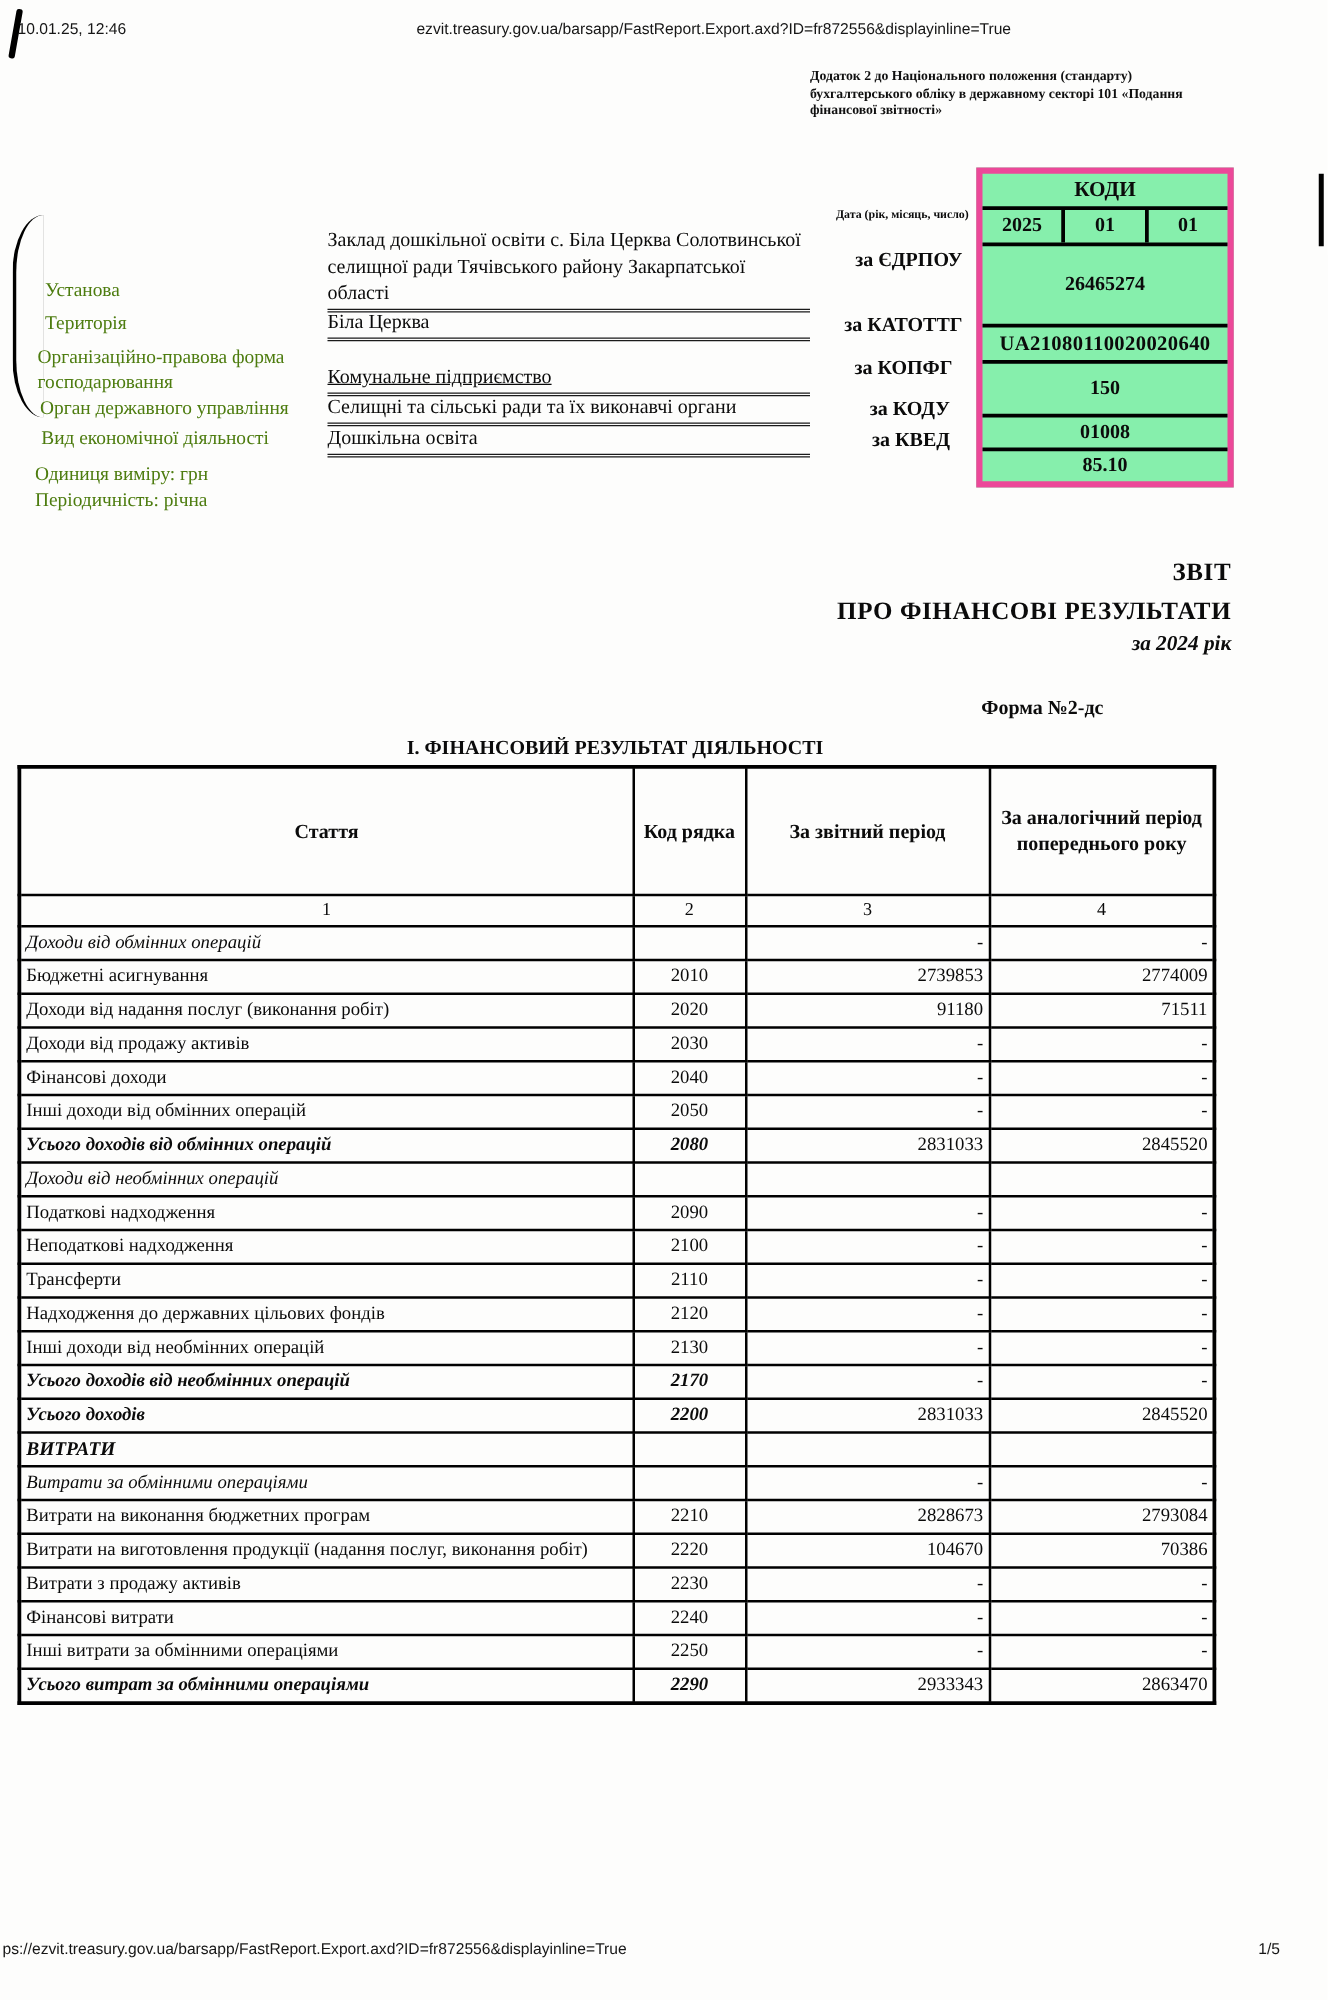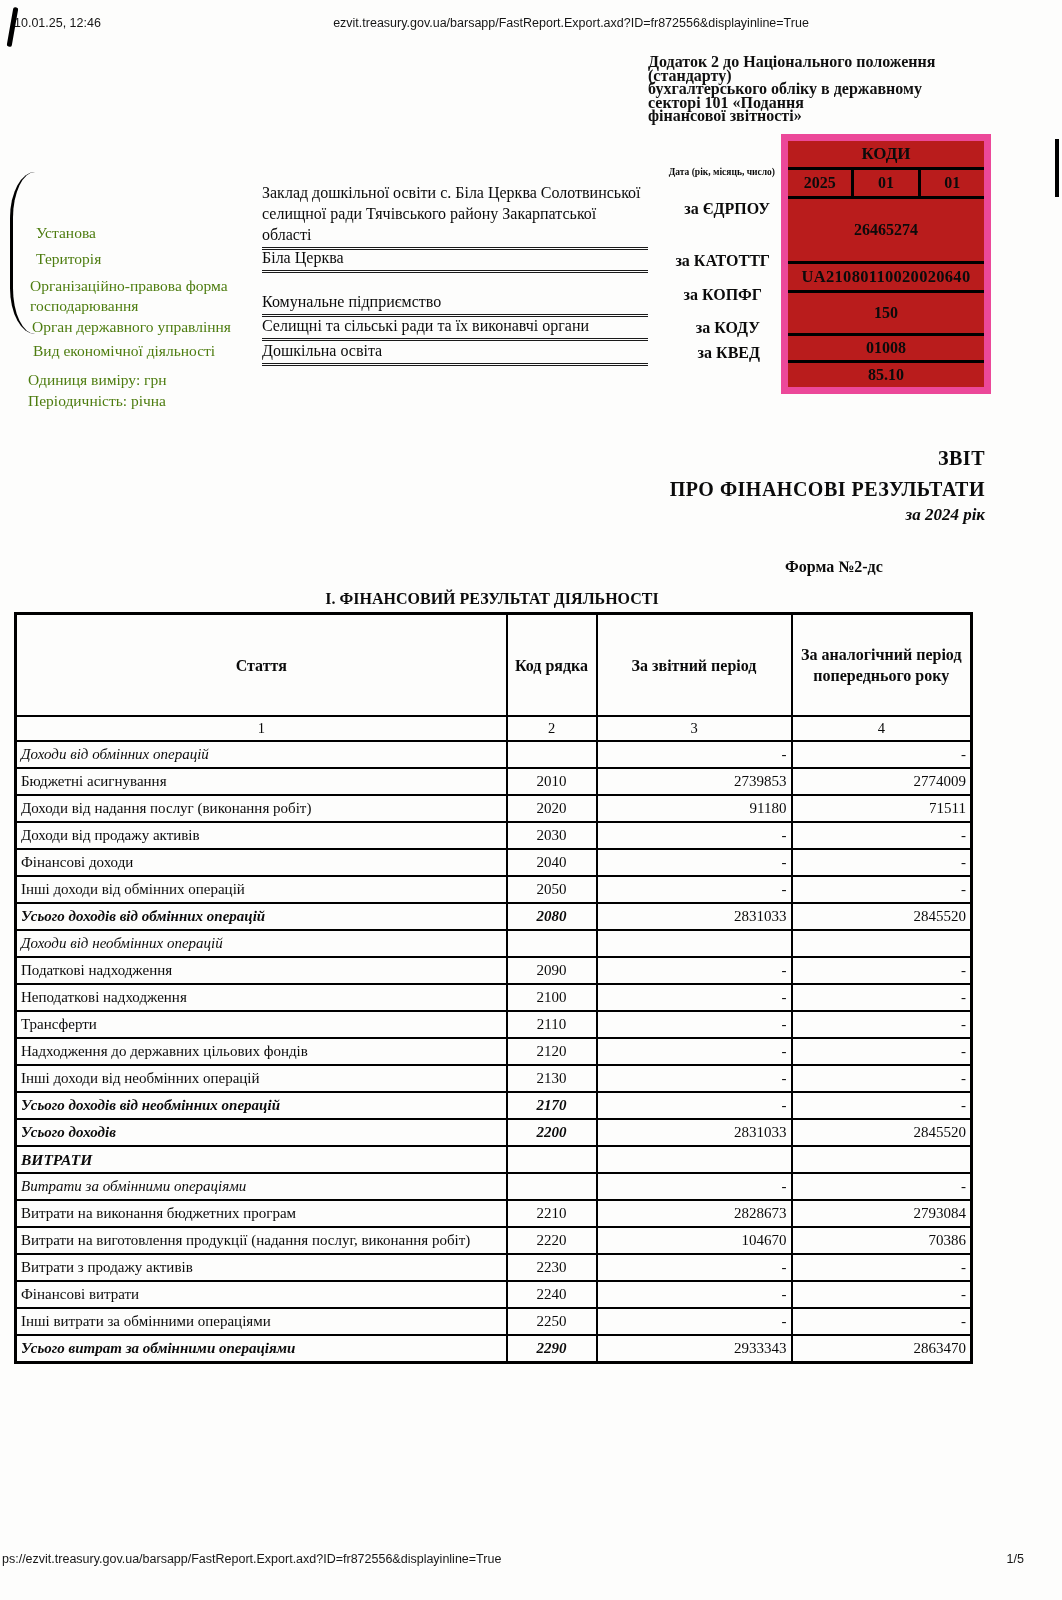--- a/index.html
+++ b/index.html
@@ -13,24 +13,24 @@
   .ftr-url{left:2px;top:1552px;}
   .ftr-page{right:38px;top:1552px;}
 
   
   .artifact{position:absolute;background:#000;}
   .a-corner{left:10px;top:7px;width:5px;height:40px;transform:rotate(10deg);border-radius:2px;}
   .a-arc{left:10px;top:172px;width:22px;height:162px;background:transparent;border-left:3px solid #000;border-radius:60px 0 0 60px / 110px 0 0 110px;}
   .a-rightbar{left:1055px;top:139px;width:4px;height:58px;}
 
   
-  .appendix{position:absolute;left:648px;top:55px;width:320px;font-size:16px;font-weight:700;line-height:13.5px;color:#101010;}
-
-  
-  .codes{position:absolute;left:781px;top:134px;width:196px;border:7px solid #ec4899;background:#b91c1c;}
+  .appendix{position:absolute;left:648px;top:55px;width:320px;font-size:11px;font-weight:700;line-height:13.5px;color:#101010;}
+
+  
+  .codes{position:absolute;left:781px;top:134px;width:196px;border:5px solid #ec4899;background:#86efac;}
   .codes-title{height:26px;line-height:26px;text-align:center;font-weight:700;font-size:17px;}
   .codes-daterow{display:flex;border-top:3px solid #000;height:26px;}
   .codes-daterow .dcell{flex:1;text-align:center;line-height:26px;font-weight:700;font-size:16px;border-right:3px solid #000;}
   .codes-daterow .dcell:last-child{border-right:none;}
   .codes-row{border-top:3px solid #000;display:flex;align-items:center;justify-content:center;font-weight:700;font-size:16px;}
   .h-edrpou{height:62px;}
   .h-katottg{height:26px;font-size:16.5px;letter-spacing:.3px;}
   .h-kopfg{height:40px;}
   .h-kodu{height:24px;}
   .h-kved{height:24px;}
@@ -49,21 +49,21 @@
   .ol-territory{left:36px;top:250px;}
   .ol-opf{left:30px;top:276px;width:225px;line-height:20px;}
   .ol-organ{left:32px;top:318px;}
   .ol-vid{left:33px;top:342px;}
   .ol-unit{left:28px;top:371px;}
   .ol-period{left:28px;top:392px;}
 
   .org-value{position:absolute;left:262px;width:386px;font-size:16px;line-height:21px;border-bottom:3px double #1a1a1a;padding-bottom:2px;}
   .ov-ustanova{top:182px;}
   .ov-territory{top:247px;}
-  .ov-opf{top:291px;}
+  .ov-opf{top:291px;text-decoration:underline;}
   .ov-organ{top:315px;}
   .ov-vid{top:340px;}
 
   
   .title-wrap{position:absolute;left:0;top:447px;width:985px;text-align:right;}
   .title-1{font-size:20px;font-weight:700;letter-spacing:.5px;}
   .title-2{font-size:20px;font-weight:700;margin-top:8px;letter-spacing:.5px;}
   .title-sub{font-size:17px;font-weight:700;font-style:italic;margin-top:4px;}
   .form-label{position:absolute;left:785px;top:558px;font-size:16px;font-weight:700;}
   .section-title{position:absolute;left:14px;top:590px;width:956px;text-align:center;font-size:16px;font-weight:700;}

